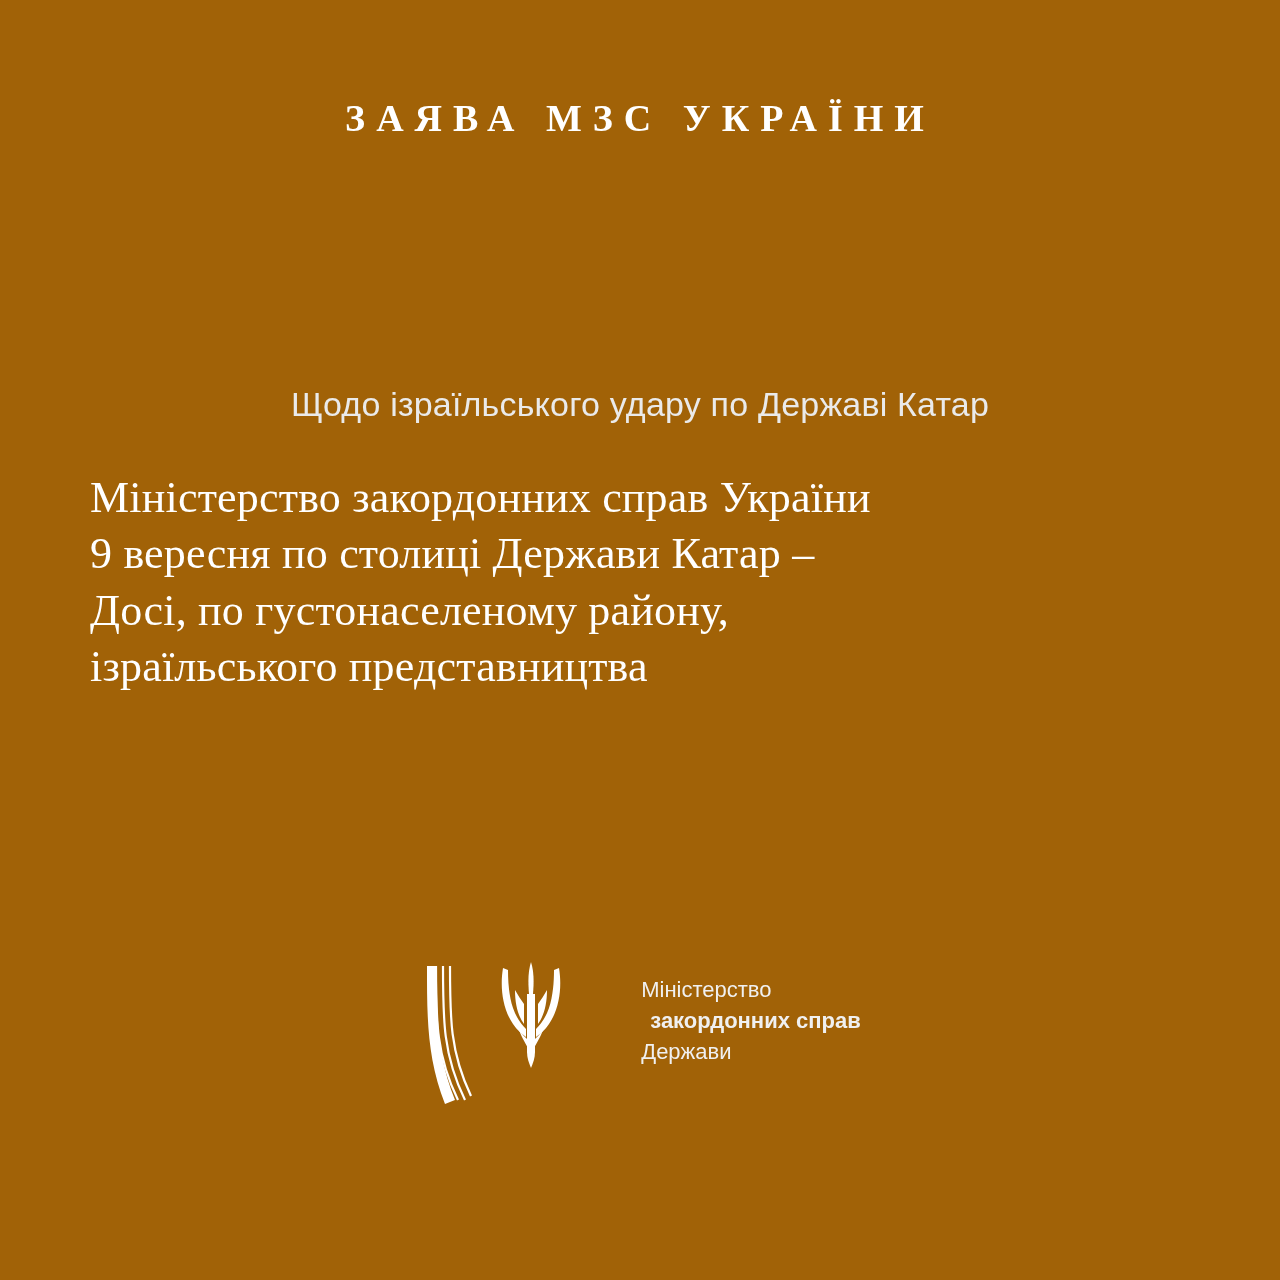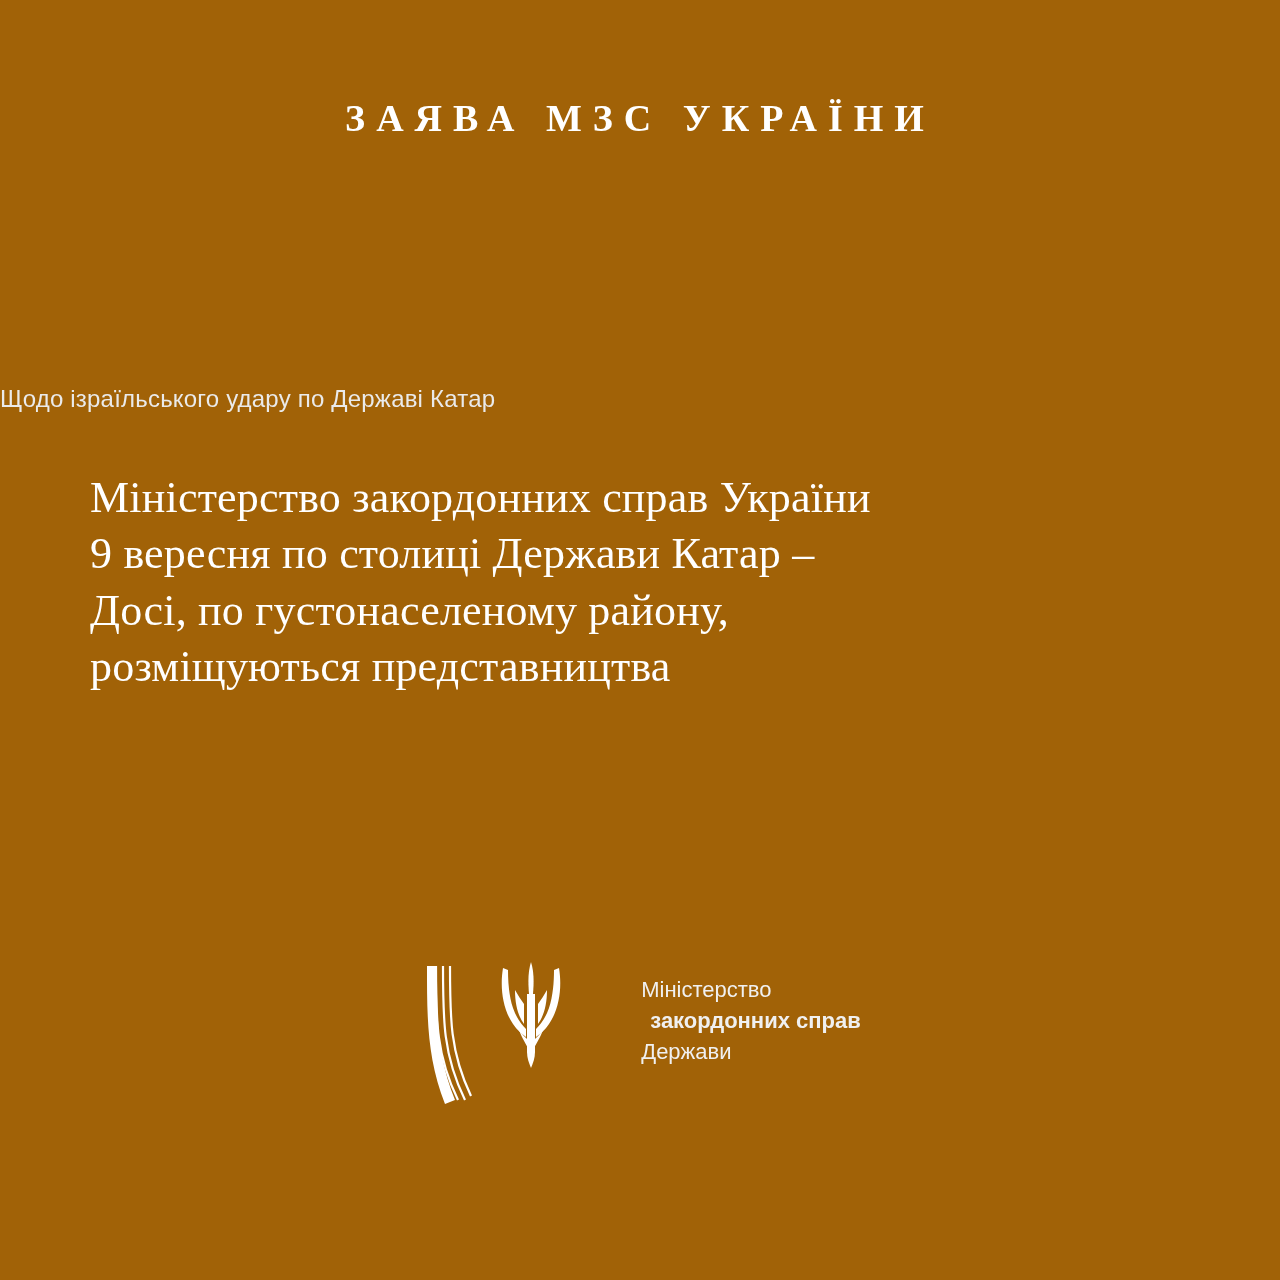--- a/index.html
+++ b/index.html
@@ -31,22 +31,23 @@
     color: #ffffff;
     text-transform: uppercase;
     white-space: nowrap;
   }
 
   .subtitle {
     position: absolute;
     top: 385px;
     left: 0;
     right: 0;
+    text-align: center;
     font-family: "Liberation Sans", sans-serif;
-    font-size: 24px;
+    font-size: 34px;
     font-weight: 400;
     color: #eaeaea;
     letter-spacing: 0.2px;
   }
 
   .statement {
     position: absolute;
     top: 470px;
     left: 90px;
     right: 90px;
@@ -99,21 +100,21 @@
 <div class="card">
 
   <div class="header">ЗАЯВА МЗС УКРАЇНИ</div>
 
   <div class="subtitle">Щодо ізраїльського удару по Державі Катар</div>
 
   <div class="statement">
     <span class="line">Міністерство закордонних справ України</span>
     <span class="line">9 вересня по столиці Держави Катар –</span>
     <span class="line">Досі, по густонаселеному району,</span>
-    <span class="line">розміщуються представництва</span>
+    <span class="line">ізраїльського представництва</span>
   </div>
 
   <div class="logo-block">
     <div class="logo-inner">
       <div class="logo-marks">
 
         <span>
           <svg width="56" height="150" viewBox="0 0 56 150" fill="none" xmlns="http://www.w3.org/2000/svg">
             <g stroke="#ffffff" stroke-width="2.2" fill="none">
               <path d="M8 6 C 8 60, 8 95, 30 140"></path>

